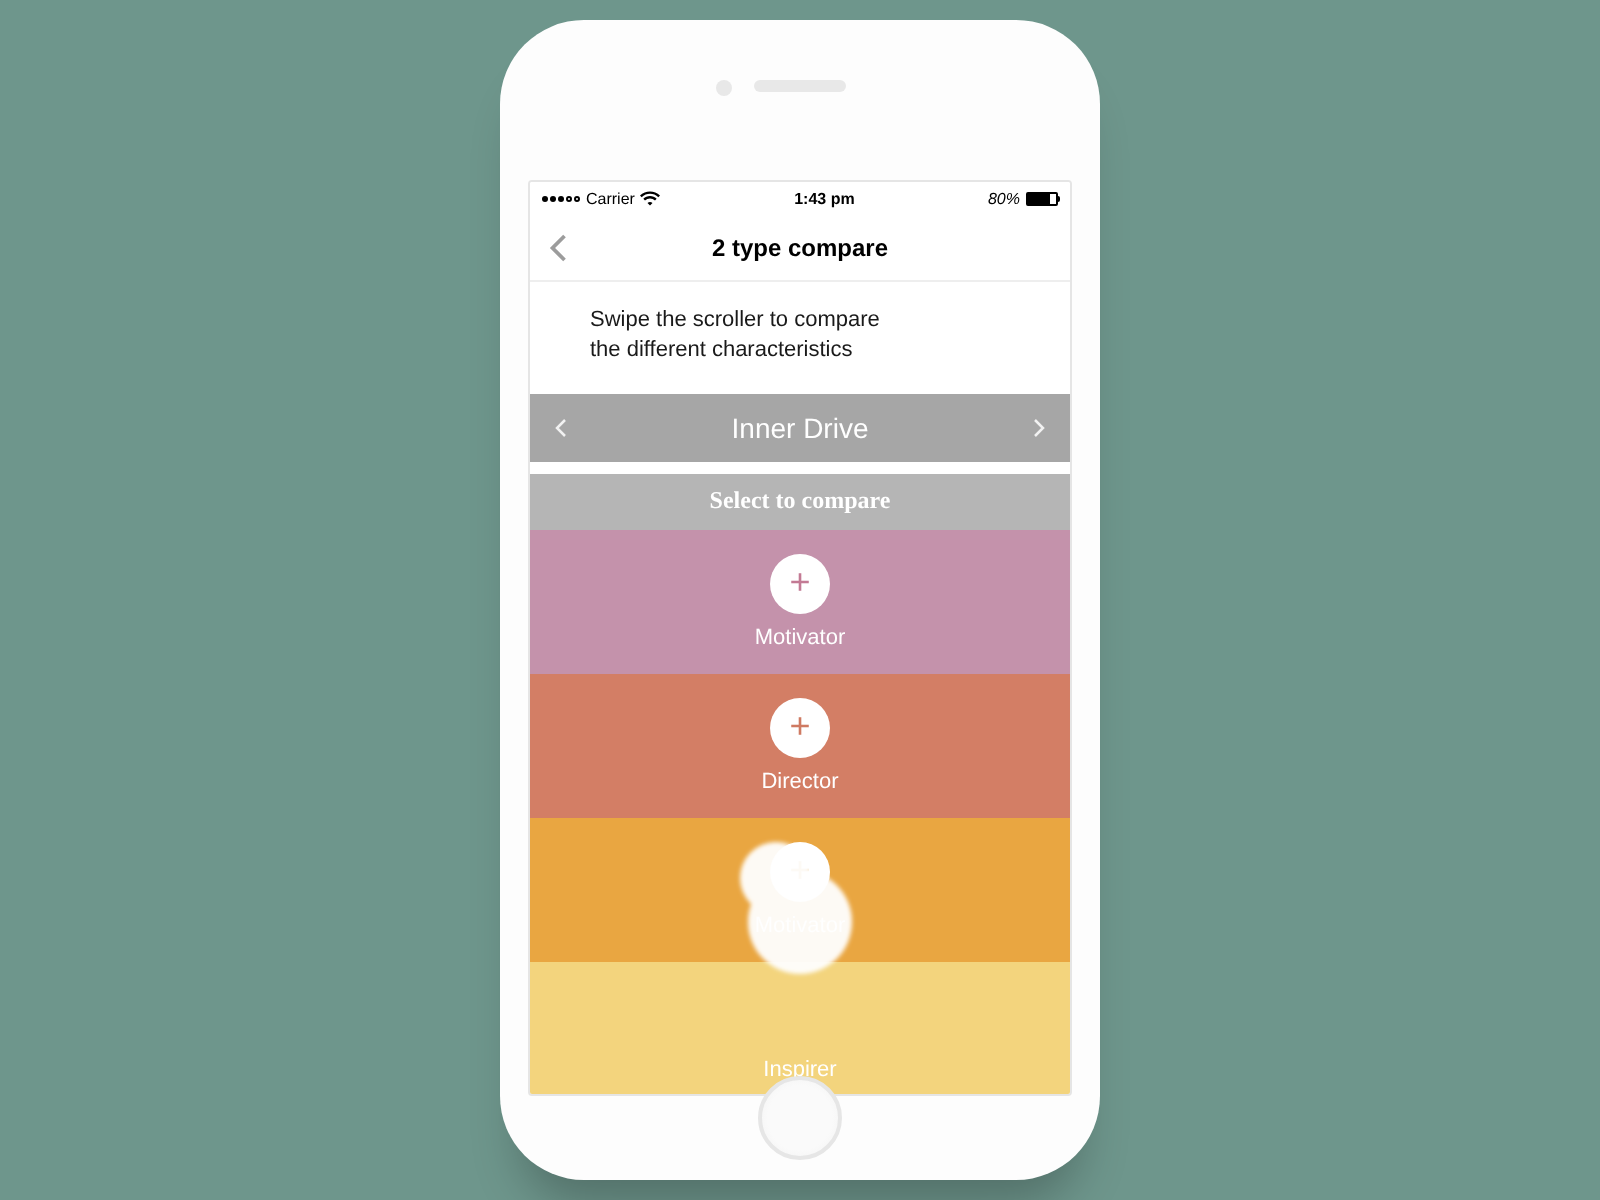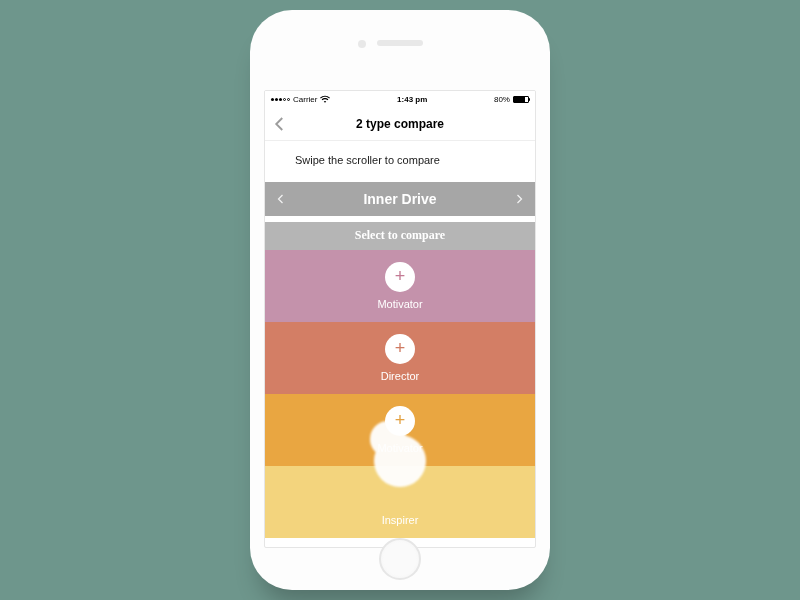--- a/index.html
+++ b/index.html
@@ -72,21 +72,21 @@
   padding: 0 6px;
   font-size: 8px;
   color: #000;
   background: #fff;
 }
 .sb-left { display: flex; align-items: center; gap: 3px; }
 .dots { display: flex; gap: 1px; }
 .dot { width: 3px; height: 3px; border-radius: 50%; background: #000; }
 .dot.empty { background: transparent; border: 0.5px solid #000; }
 .sb-center { font-weight: 700; }
-.sb-right { display: flex; align-items: center; gap: 3px; }
+.sb-right { display: flex; align-items: center; gap: 3px; font-style: italic; }
 .battery {
   width: 16px; height: 7px; border: 0.6px solid #000; border-radius: 1px; position: relative;
 }
 .battery::after { content: ""; position: absolute; right: -2px; top: 1.5px; width: 1.5px; height: 3px; background: #000; border-radius: 0 1px 1px 0; }
 .battery-fill { height: 100%; width: 80%; background: #000; }
 .navbar {
   height: 34px;
   display: flex;
   align-items: center;
   justify-content: center;
@@ -119,21 +119,21 @@
 .scroller {
   background: #a6a6a6;
   color: #fff;
   height: 34px;
   display: flex;
   align-items: center;
   justify-content: space-between;
   padding: 0 10px;
 }
 .scroller-chevron { width: 12px; height: 12px; color: rgba(255,255,255,0.85); cursor: pointer; }
-.scroller-title { font-weight: 700; font-size: 14px; }
+.scroller-title { font-weight: 400; font-size: 14px; }
 .select-header {
   background: #b5b5b5;
   color: #fff;
   height: 28px;
   display: flex;
   align-items: center;
   justify-content: center;
   font-size: 12px;
   font-weight: 600;
   margin-top: 6px;
@@ -229,20 +229,21 @@
 
     <div class="navbar">
       <svg class="back" viewBox="0 0 24 24">
           <path fill="none" stroke="currentColor" stroke-width="2.5" d="M15 4 L7 12 L15 20"></path>
         </svg>
       <div class="nav-title">2 type compare</div>
     </div>
 
     <div class="instructions">
       <div>Swipe the scroller to compare</div>
+      <div>the different characteristics</div>
     </div>
 
     <div class="scroller">
       <svg class="scroller-chevron" viewBox="0 0 24 24">
           <path fill="none" stroke="currentColor" stroke-width="2.5" d="M15 4 L7 12 L15 20"></path>
         </svg>
       <div class="scroller-title">Inner Drive</div>
       <svg class="scroller-chevron" viewBox="0 0 24 24">
           <path fill="none" stroke="currentColor" stroke-width="2.5" d="M9 4 L17 12 L9 20"></path>
         </svg>

